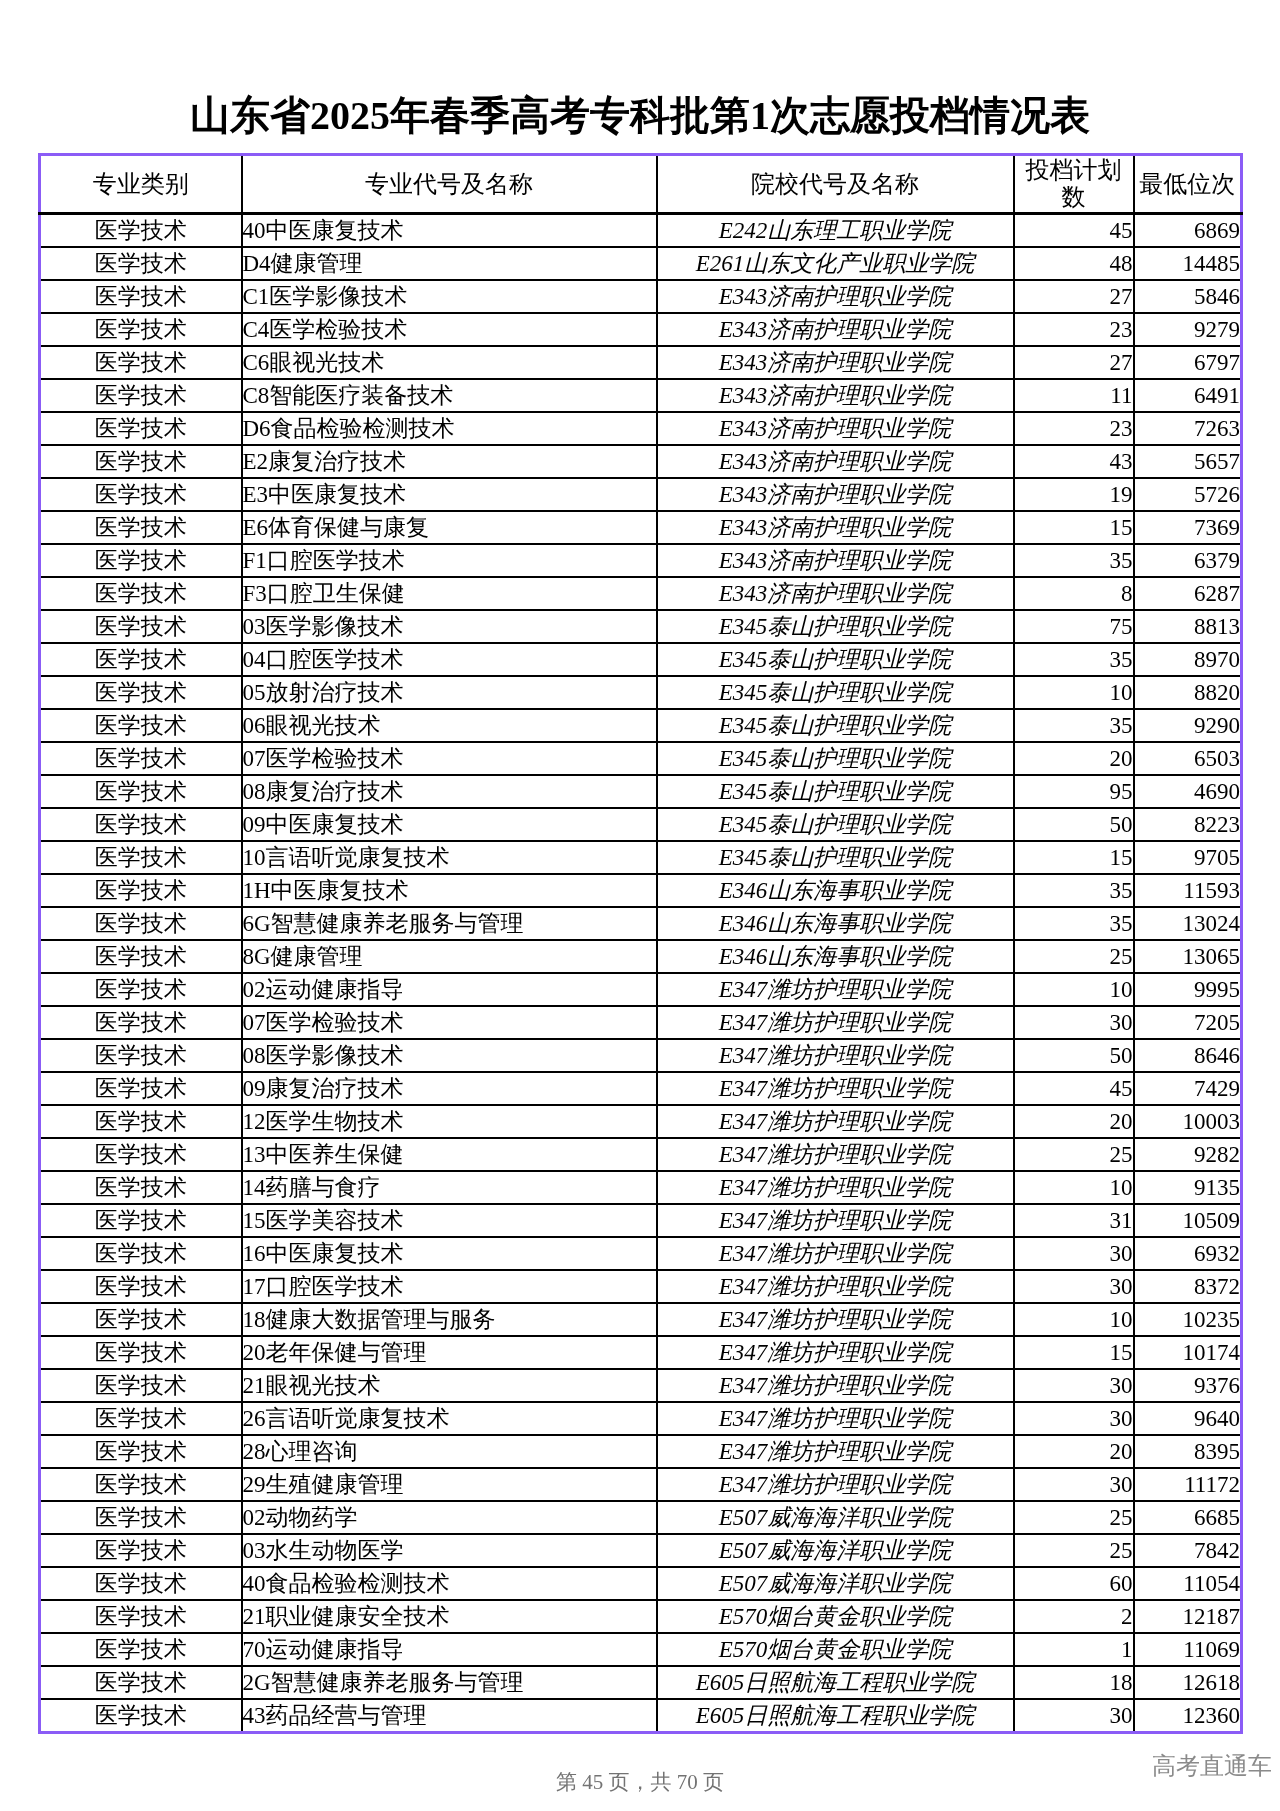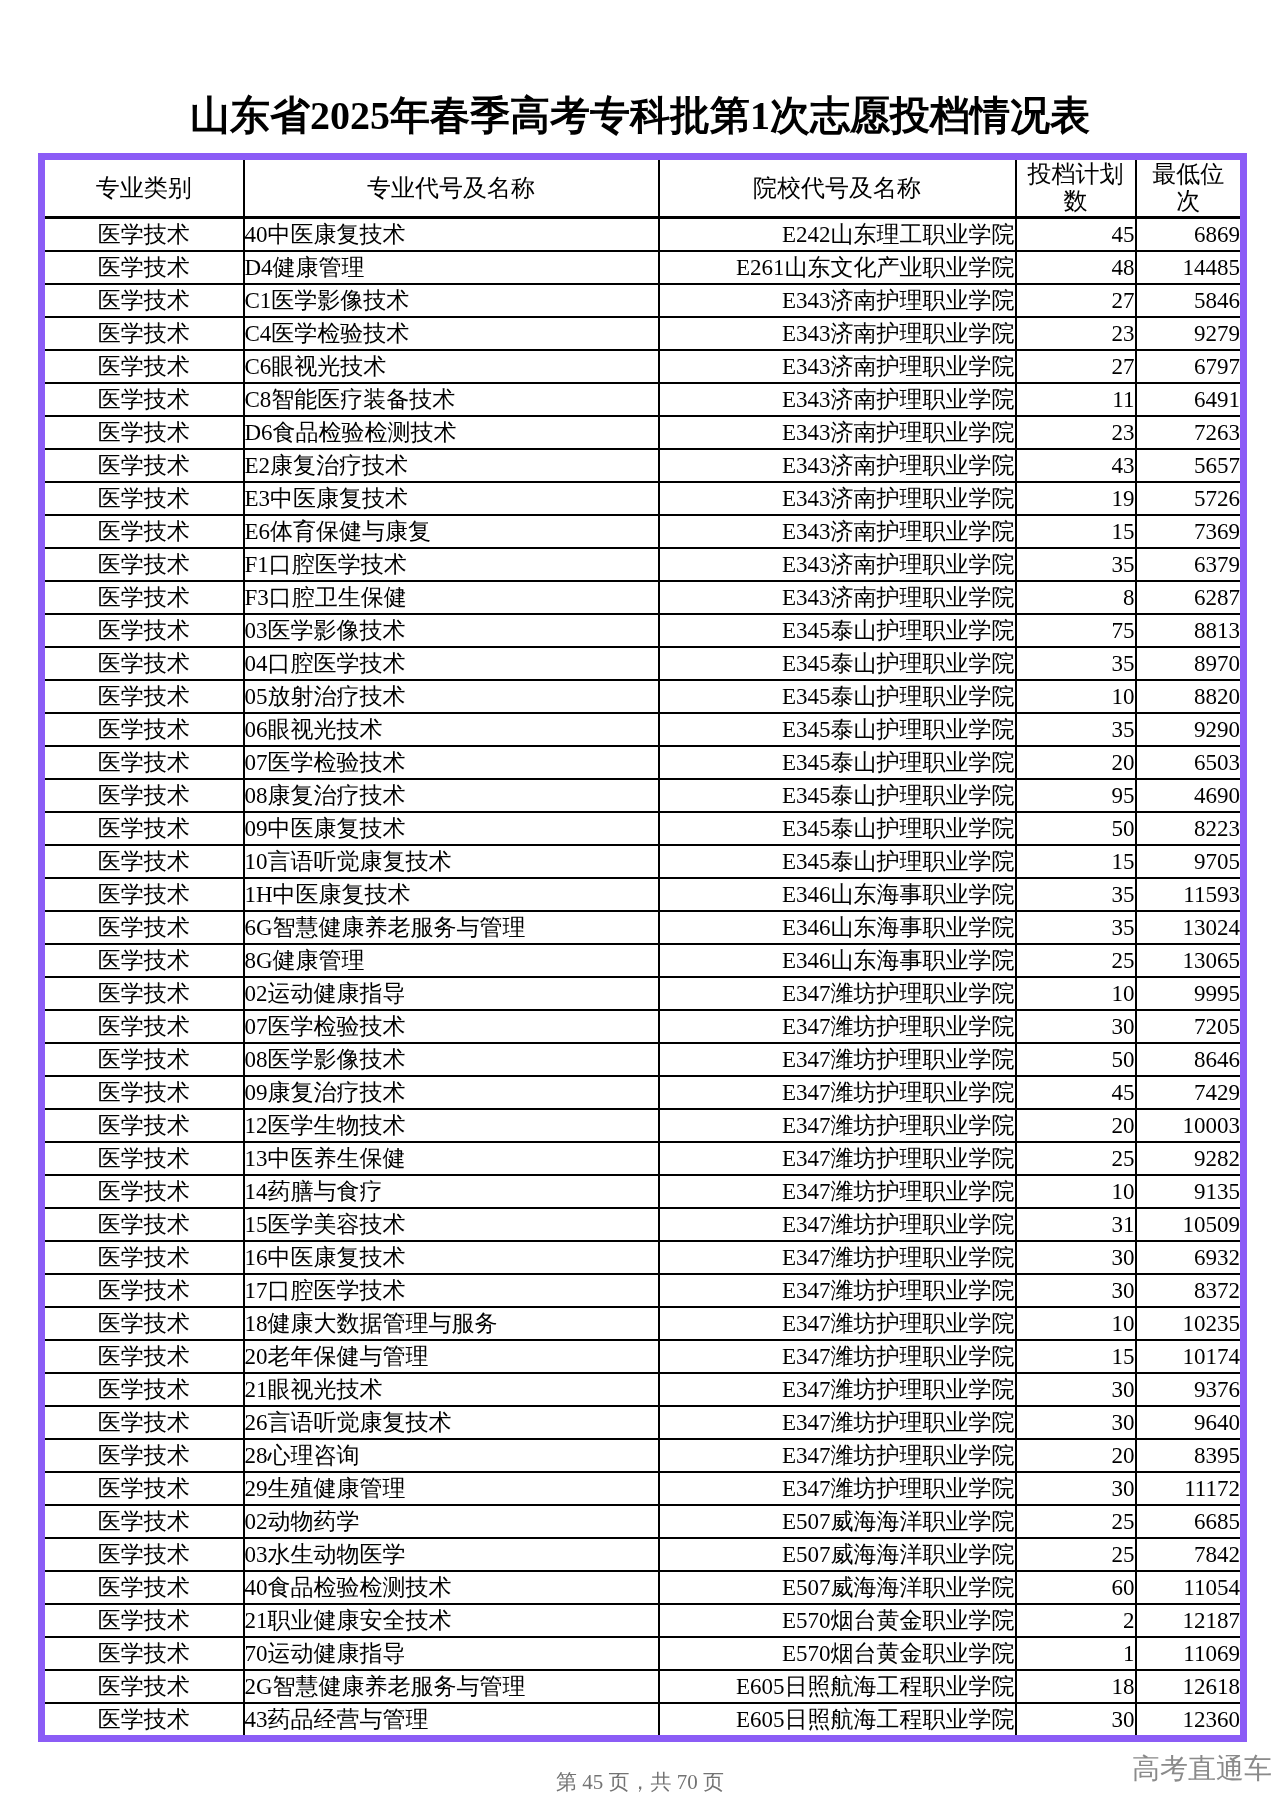--- a/index.html
+++ b/index.html
@@ -28,21 +28,21 @@
     letter-spacing: 0px;
     font-family: "Liberation Serif", "DejaVu Serif", serif;
   }
   table.grid {
     position: absolute;
     left: 38px;
     top: 153px;
     width: 1202px;
     border-collapse: collapse;
     table-layout: fixed;
-    border: 7px solid #8b5cf6;
+    border: 3px solid #8b5cf6;
   }
   table.grid th, table.grid td {
     border: 2px solid #000000;
     font-size: 23px;
     font-weight: normal;
     vertical-align: middle;
     padding: 0;
     overflow: hidden;
     white-space: normal;
   }
@@ -52,37 +52,37 @@
     font-size: 24px;
     line-height: 1.12;
     border-bottom: 3px solid #000000;
     padding: 0 4px;
   }
   table.grid tbody tr {
     height: 32.8px;
   }
   td.c1 { text-align: center; margin-top: 7px; }
   td.c2 { text-align: left; padding-left: 8px;  padding-right: 4px; }
-  td.c3 { text-align: right; padding-left: 8px;  padding-right: 4px; }
+  td.c3 { text-align: center; padding-left: 8px;  padding-right: 4px; font-style: italic; }
   td.c4 { text-align: right; padding-right: 8px; }
   td.c5 { text-align: right; padding-right: 8px; }
   .footer-page {
     position: absolute;
     top: 1768px;
     left: 0;
     width: 1280px;
     text-align: center;
     font-size: 21px;
     color: #737373;
   }
   .watermark {
     position: absolute;
     top: 1750px;
     right: 8px;
-    font-size: 28px;
+    font-size: 24px;
     color: #8a8a8a;
   }
 </style>
 </head>
 <body>
 
 <div class="page">
 
   <h1 class="title">山东省2025年春季高考专科批第1次志愿投档情况表</h1>
 

